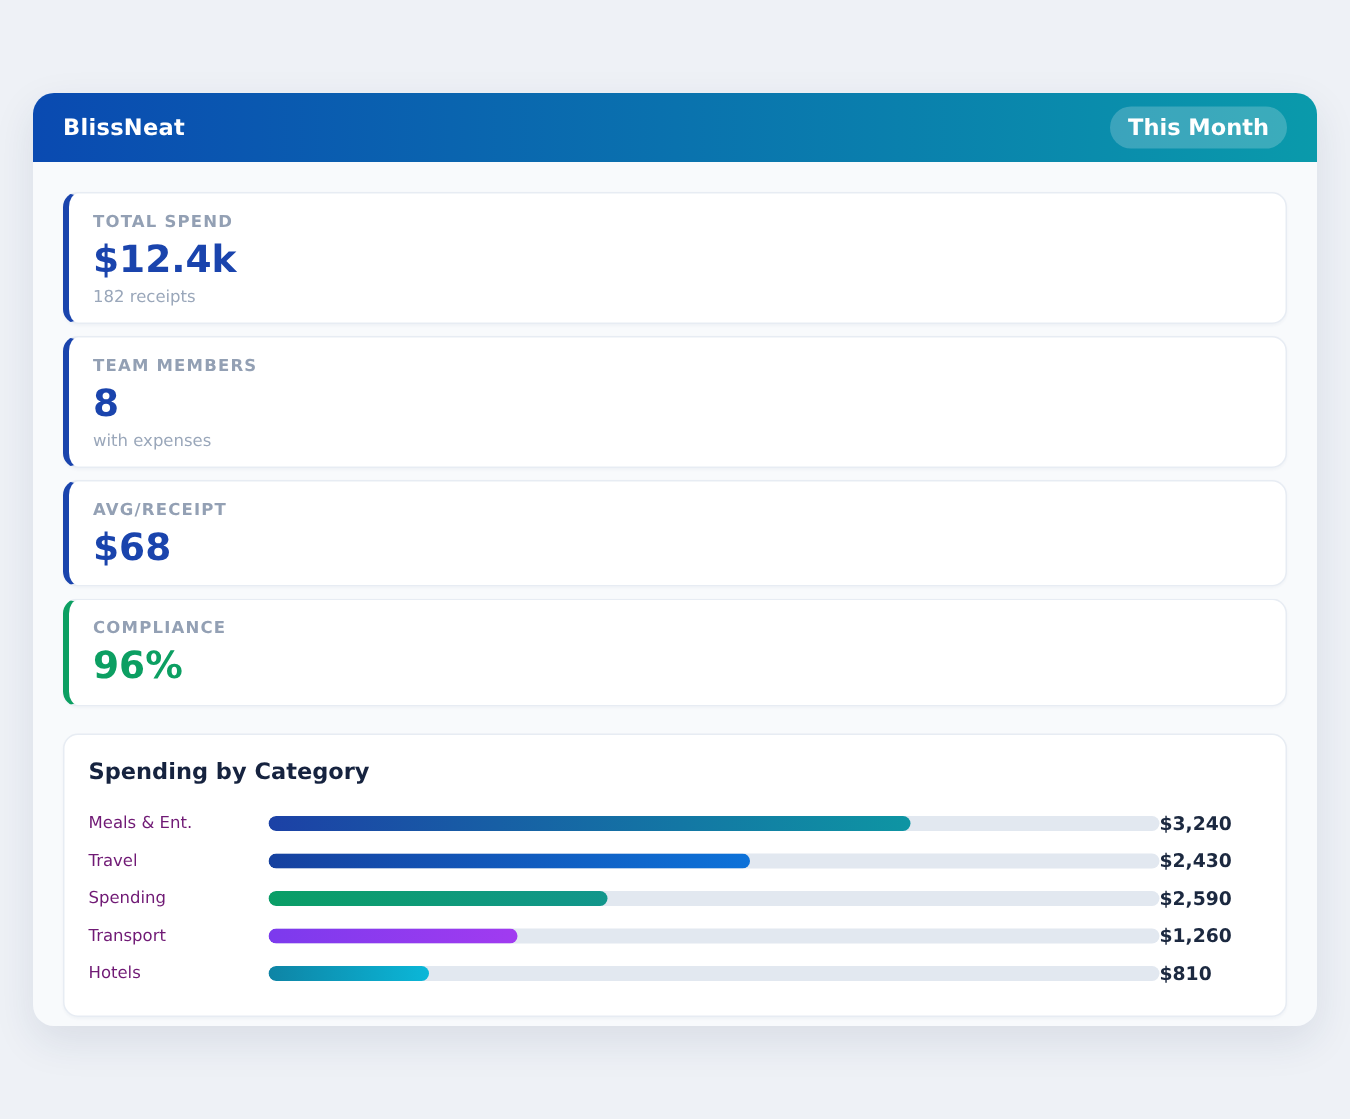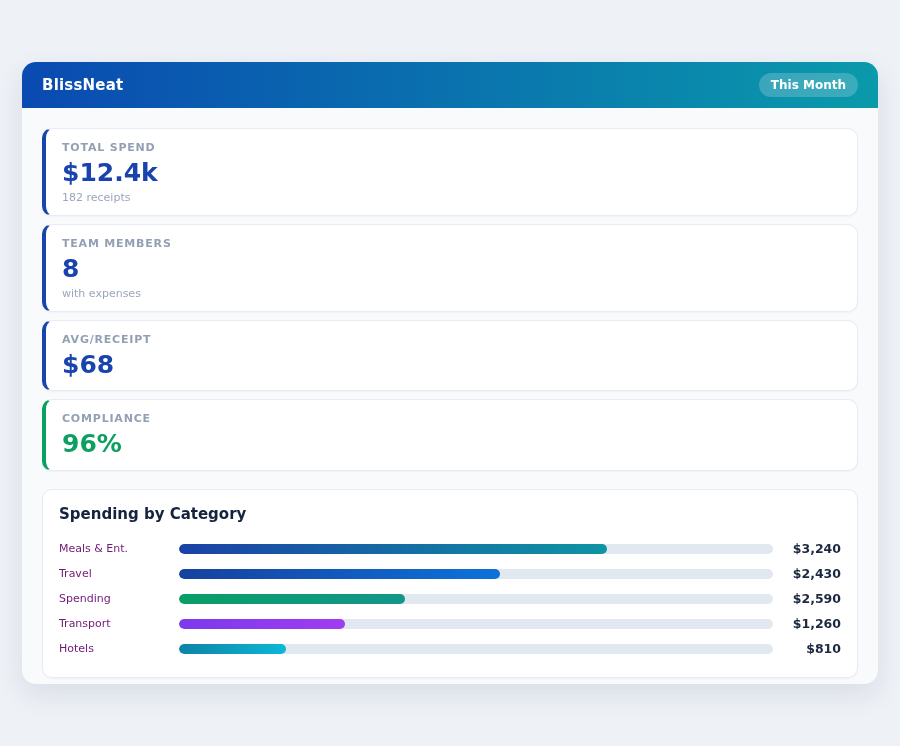--- a/index.html
+++ b/index.html
@@ -27,21 +27,21 @@
   }
   .app-title {
     color: #ffffff;
     font-size: 15px;
     font-weight: bold;
     letter-spacing: 0.2px;
   }
   .period-badge {
     background: rgba(255,255,255,0.20);
     color: #ffffff;
-    font-size: 12px;
+    font-size: 15px;
     font-weight: bold;
     padding: 5px 12px;
     border-radius: 999px;
     border: none;
     cursor: pointer;
     font-family: inherit;
   }
   .content { padding: 20px; }
   .stat-card {
     background: #ffffff;
@@ -102,21 +102,20 @@
     background: #e2e8f0;
     overflow: hidden;
   }
   .bar-fill {
     height: 100%;
     border-radius: 5px;
   }
   .cat-value {
     width: 68px;
     flex: 0 0 68px;
-    text-align: right;
     font-size: 12.5px;
     font-weight: bold;
     color: #1c2940;
   }
 </style>
 </head>
 <body>
 
 <div class="app-card">
 

